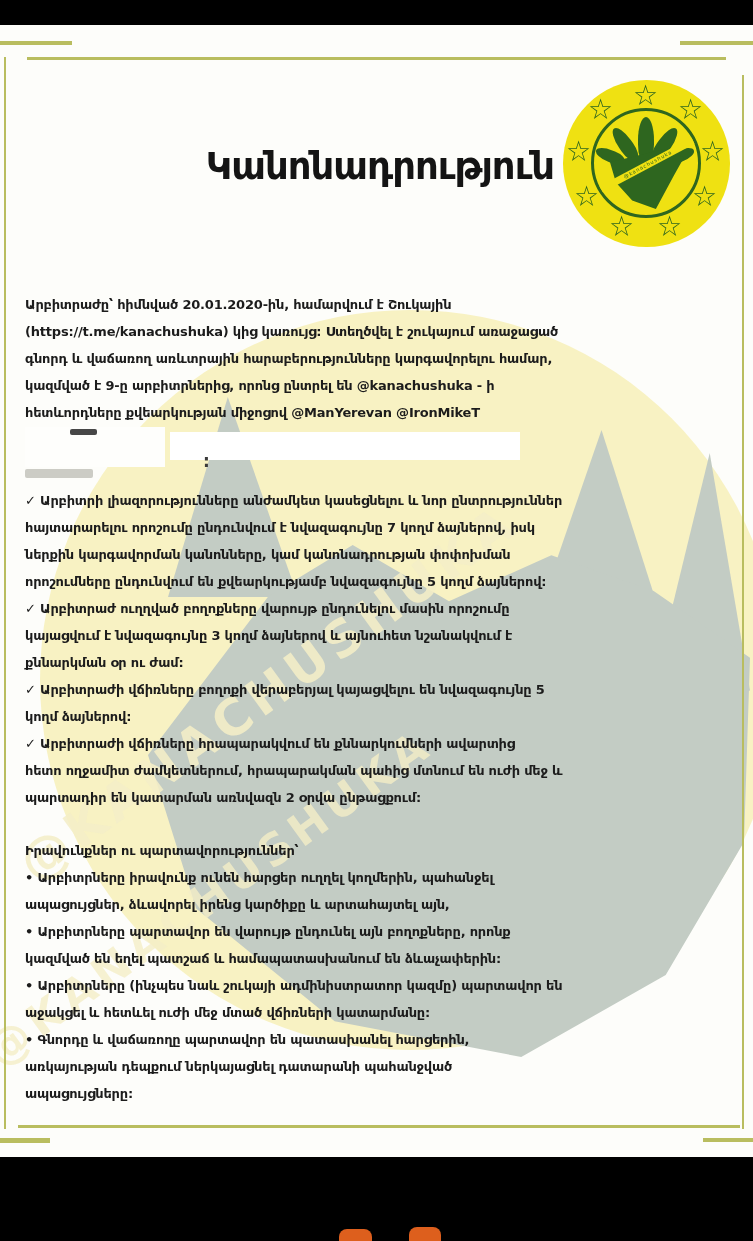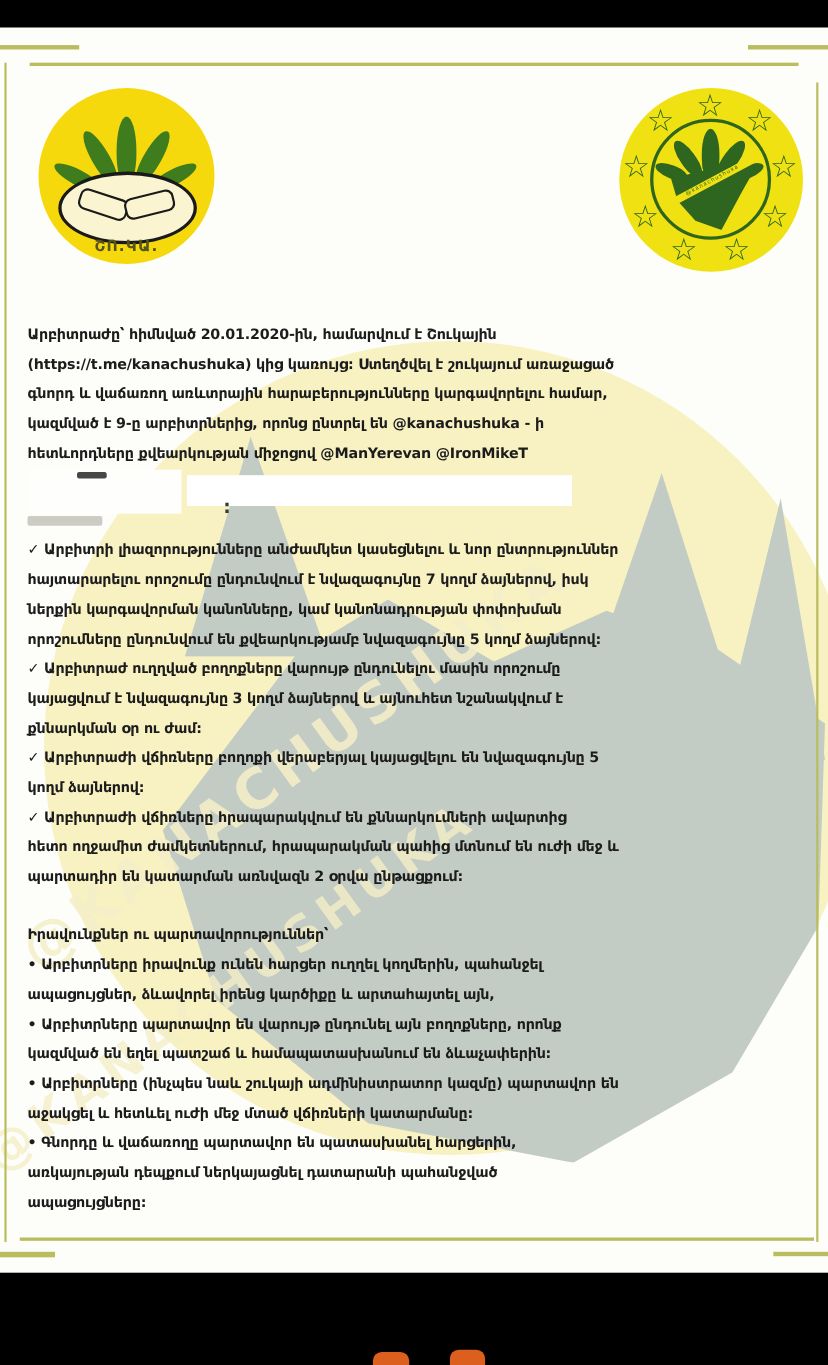--- a/index.html
+++ b/index.html
@@ -119,31 +119,20 @@
 
   <div class="oline dash-tl"></div>
   <div class="oline dash-tr"></div>
   <div class="oline line-top"></div>
   <div class="oline line-left"></div>
   <div class="oline line-right"></div>
   <div class="oline line-bottom"></div>
   <div class="oline dash-bl"></div>
   <div class="oline dash-br"></div>
 
-  <div class="logo-left">
-    <div class="ll-blade ll-b1"></div>
-    <div class="ll-blade ll-b2"></div>
-    <div class="ll-blade ll-b3"></div>
-    <div class="ll-blade ll-b4"></div>
-    <div class="ll-blade ll-b5"></div>
-    <div class="ll-bowl"></div>
-    <div class="ll-hand ll-h1"></div>
-    <div class="ll-hand ll-h2"></div>
-    <div class="ll-caption">ՇՈ.ԿԱ.</div>
-  </div>
 
   <div class="logo-right">
     <span class="star" style="left:70px;top:2px;">☆</span>
     <span class="star" style="left:115px;top:16px;">☆</span>
     <span class="star" style="left:137px;top:58px;">☆</span>
     <span class="star" style="left:129px;top:103px;">☆</span>
     <span class="star" style="left:94px;top:133px;">☆</span>
     <span class="star" style="left:46px;top:133px;">☆</span>
     <span class="star" style="left:11px;top:103px;">☆</span>
     <span class="star" style="left:3px;top:58px;">☆</span>
@@ -152,20 +141,21 @@
       <div class="r-blade rb1"></div>
       <div class="r-blade rb2"></div>
       <div class="r-blade rb3"></div>
       <div class="r-blade rb4"></div>
       <div class="r-blade rb5"></div>
       <div class="r-head"></div>
       <div class="r-band">@kanachushuka</div>
     </div>
   </div>
 
+  <div class="doc-title">Կանոնադրություն</div>
 
   <div class="body-text t-intro">Արբիտրաժը՝ հիմնված 20.01.2020-ին, համարվում է Շուկային
 (https://t.me/kanachushuka) կից կառույց: Ստեղծվել է շուկայում առաջացած
 գնորդ և վաճառող առևտրային հարաբերությունները կարգավորելու համար,
 կազմված է 9-ը արբիտրներից, որոնց ընտրել են @kanachushuka - ի
 հետևորդները քվեարկության միջոցով @ManYerevan  @IronMikeT</div>
 
   <div class="redact-white2"></div>
   <div class="redact-white"></div>
   <div class="redact-dark"></div>

